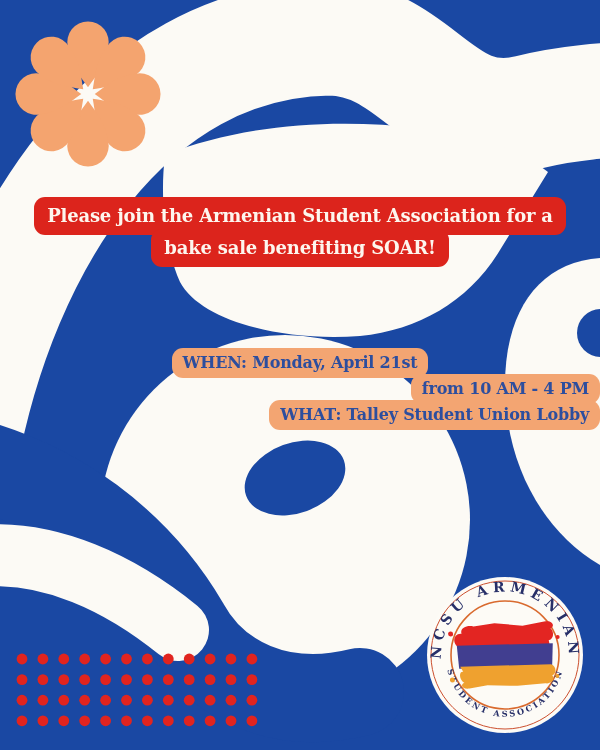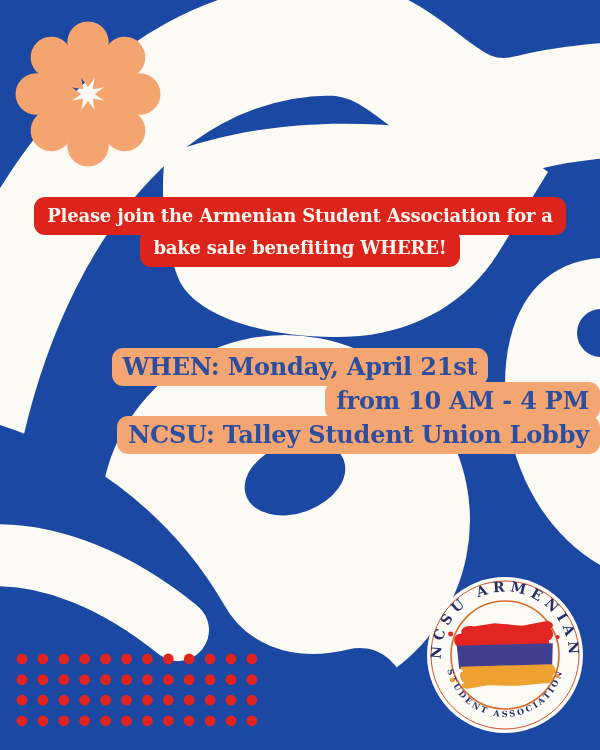--- a/index.html
+++ b/index.html
@@ -15,21 +15,21 @@
     font-weight:bold; font-size:18px; letter-spacing:-0.2px;
     color:#fdf6ee; line-height:1; z-index:3;
   }
   .banner .hl {
     display:inline-block; background:#dc241c; padding:10px 13px;
     border-radius:11px; white-space:nowrap;
   }
   .banner .row2 { margin-top:-6px; }
   .details {
     position:absolute; top:348px; left:0; width:600px; text-align:center;
-    font-weight:bold; font-size:24px; letter-spacing:-0.2px;
+    font-weight:bold; font-size:16px; letter-spacing:-0.2px;
     color:#2d4e9e; line-height:1; z-index:3;
   }
   .details .hl {
     display:inline-block; background:#f3a572; padding:7px 11px;
     border-radius:11px; white-space:nowrap;
   }
   .details .row:not(:first-child) { margin-top:-4px;text-align:right; }
   .dots-svg { position:absolute; left:14px; top:650px; z-index:2; }
   .logo-svg { position:absolute; left:425px; top:575px; z-index:2; }
 </style>
@@ -77,33 +77,33 @@
           <path d="M 0 -6 C -7 -16 -16 -26 -18 -42 A 18.5 18.5 0 1 1 18 -42 C 16 -26 7 -16 0 -6 Z"></path>
         </g>
     </g>
   </svg>
 
   <div class="banner">
     <div class="row1">
       <span class="hl">Please join the Armenian Student Association for a</span>
     </div>
     <div class="row2">
-      <span class="hl">bake sale benefiting WHERE!</span>
+      <span class="hl">bake sale benefiting SOAR!</span>
     </div>
   </div>
 
   <div class="details">
     <div class="row">
       <span class="hl">WHEN: Monday, April 21st</span>
     </div>
     <div class="row">
       <span class="hl">from 10 AM - 4 PM</span>
     </div>
     <div class="row">
-      <span class="hl">NCSU: Talley Student Union Lobby</span>
+      <span class="hl">WHAT: Talley Student Union Lobby</span>
     </div>
   </div>
 
   <svg class="dots-svg" width="248" height="80" viewBox="0 0 248 80">
     <g id="dot-grid-g" fill="#e1241f">
         <circle cx="8" cy="9" r="5.4"></circle>
         <circle cx="28.9" cy="9" r="5.4"></circle>
         <circle cx="49.8" cy="9" r="5.4"></circle>
         <circle cx="70.69999999999999" cy="9" r="5.4"></circle>
         <circle cx="91.6" cy="9" r="5.4"></circle>

